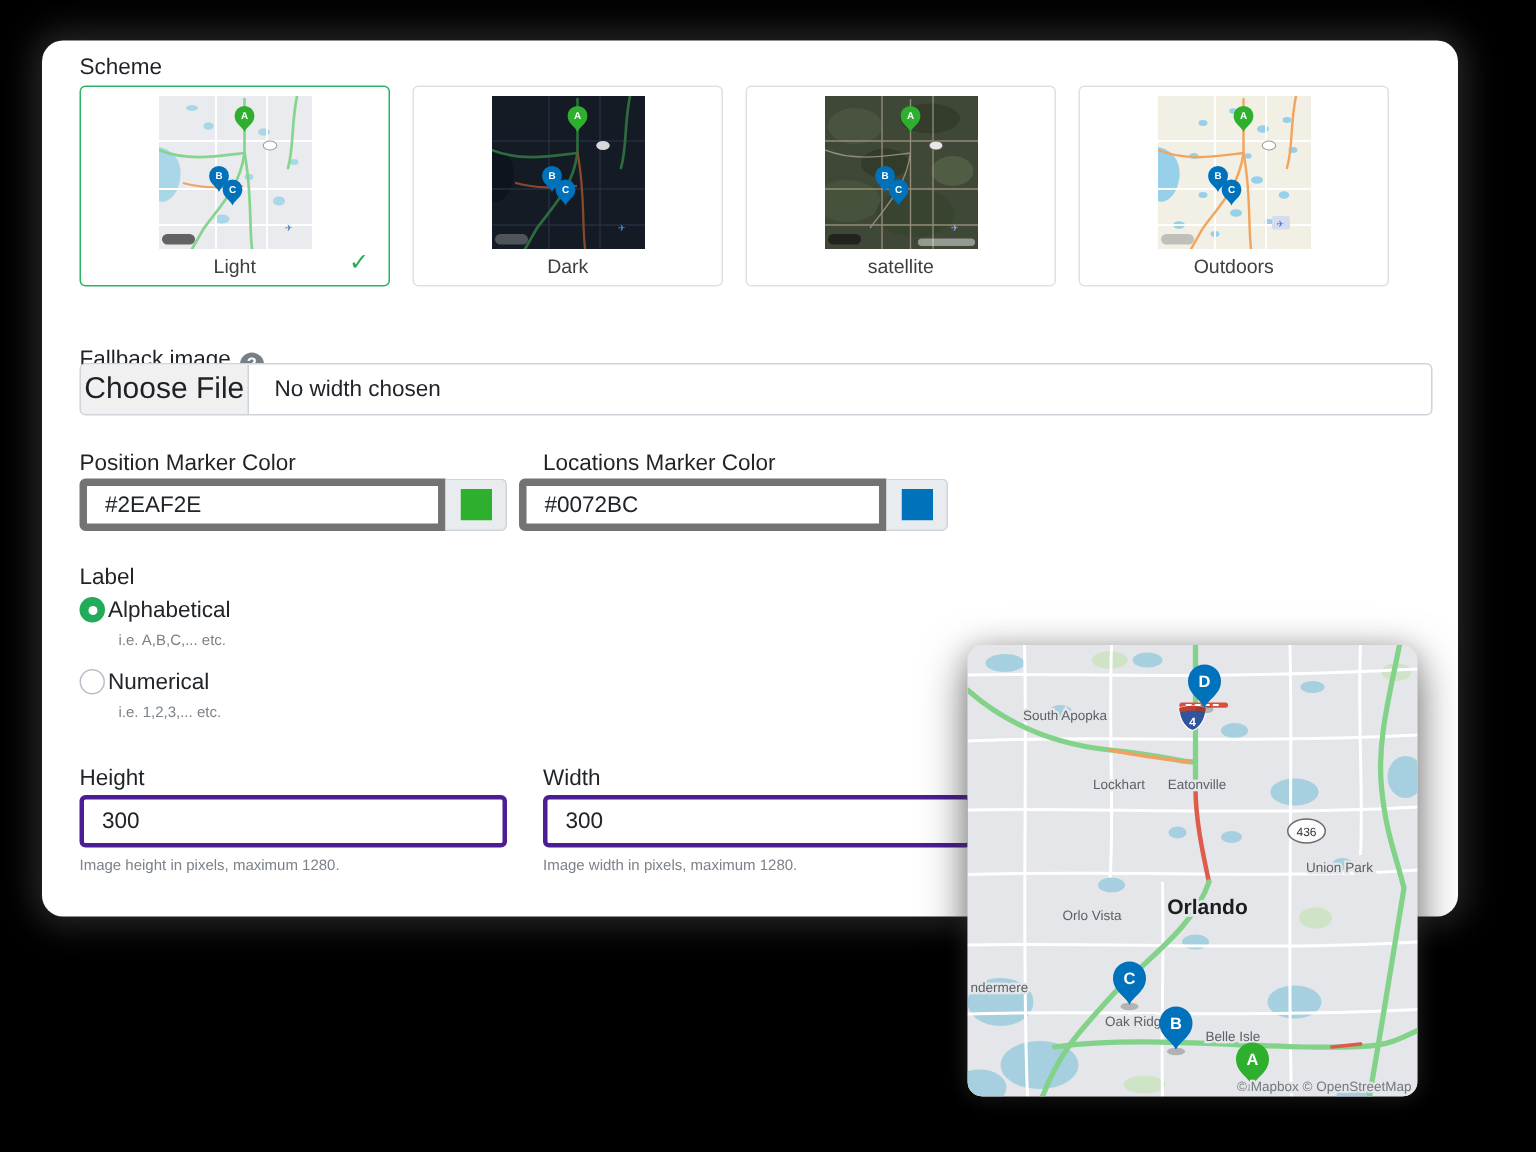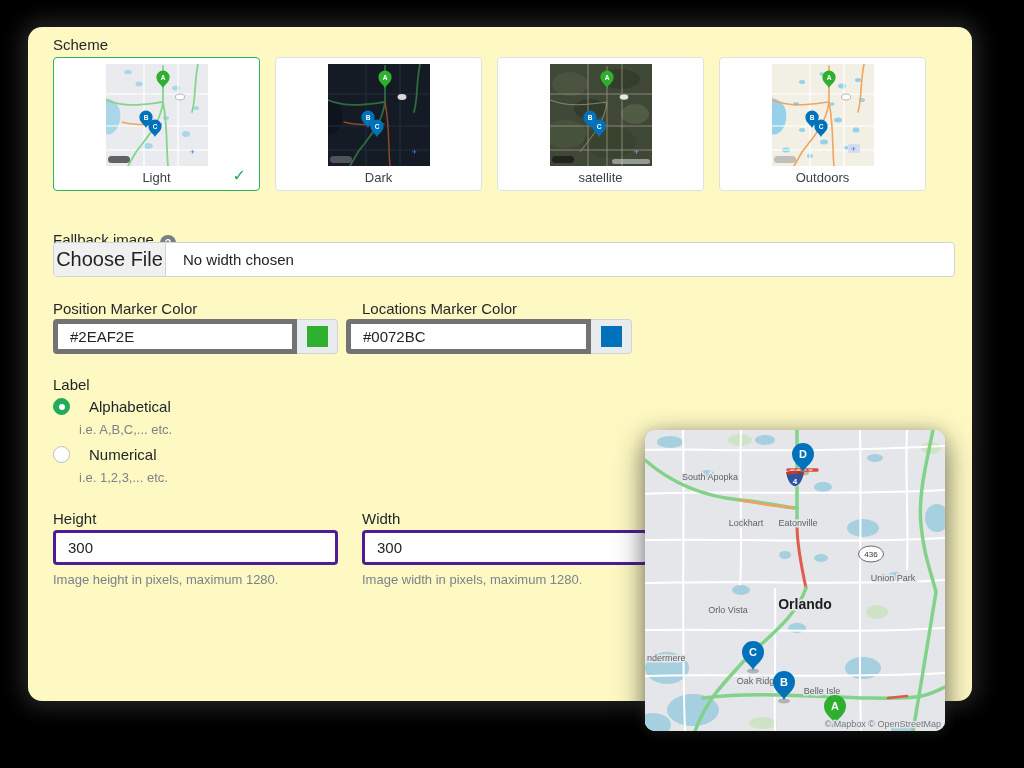--- a/index.html
+++ b/index.html
@@ -1,21 +1,21 @@
 <!DOCTYPE html>
 <html><head>
 <meta charset="utf-8">
 <style>
   * { margin:0; padding:0; box-sizing:border-box; }
   html,body { width:1024px; height:768px; background:#000; overflow:hidden;
     font-family:"Liberation Sans","DejaVu Sans",sans-serif; }
   .stage { position:relative; width:1024px; height:768px; }
 
-  .card { position:absolute; left:28px; top:27px; width:944px; height:674px;
-    background:#fef9c3; border-radius:14px;
+  .card { position:absolute; left:28px; top:27px; width:944px; height:584px;
+    background:#ffffff; border-radius:14px;
     box-shadow:0 0 22px 6px rgba(140,140,140,.28); }
 
   .section-label { position:absolute; font-size:15px; color:#1f2328; }
 
   
   .scheme-row { position:absolute; left:25px; top:30px; display:flex; gap:15px; }
   .scheme-option { position:relative; width:207px; height:134px; background:#fff;
     border:1px solid #dde1e5; border-radius:4px; cursor:pointer; }
   .scheme-option.selected { border:1px solid #28b463; }
   .scheme-thumb { display:block; margin:6px auto 0; }
@@ -39,28 +39,28 @@
   
   .color-group { position:absolute; display:flex; height:35px; }
   .color-group input { flex:1; min-width:0; border:5px solid #737373;
     border-radius:4px 0 0 4px; font-size:15px; color:#212529; padding:0 12px;
     font-family:inherit; background:#fff; outline:none; }
   .color-append { width:41px; background:#e9ecef; border:1px solid #ced4da;
     border-left:0; border-radius:0 4px 4px 0; display:flex; align-items:center;
     justify-content:center; cursor:pointer; }
 
   
-  .radio-row { position:absolute; display:flex; align-items:center; gap:19px; cursor:pointer; }
+  .radio-row { position:absolute; display:flex; align-items:center; gap:2px; cursor:pointer; }
   .radio { width:17px; height:17px; border-radius:50%; border:1px solid #b9bfc6;
     background:#fff; position:relative; flex:none; }
   .radio.selected { background:#22ab58; border-color:#22ab58; }
   .radio.selected::after { content:""; position:absolute; width:6px; height:6px;
     border-radius:50%; background:#fff; top:50%; left:50%; transform:translate(-50%,-50%); }
   .radio-label { font-size:15px; color:#212529; }
-  .hint { position:absolute; font-size:13px; color:#7b828a; }
+  .hint { position:absolute; font-size:10px; color:#7b828a; }
 
   
   .num-input { position:absolute; height:35px; border:3px solid #4c1d95; border-radius:4px;
     background:#fff; font-size:15px; color:#212529; padding:12px 12px; font-family:inherit;
     outline:none; }
 
   
   .map-preview { position:absolute; left:645px; top:430px; width:300px; height:301px;
     border-radius:10px; overflow:hidden; box-shadow:0 10px 30px rgba(0,0,0,.55), 0 0 14px rgba(150,150,150,.3);
     background:#e4e6e9; }

